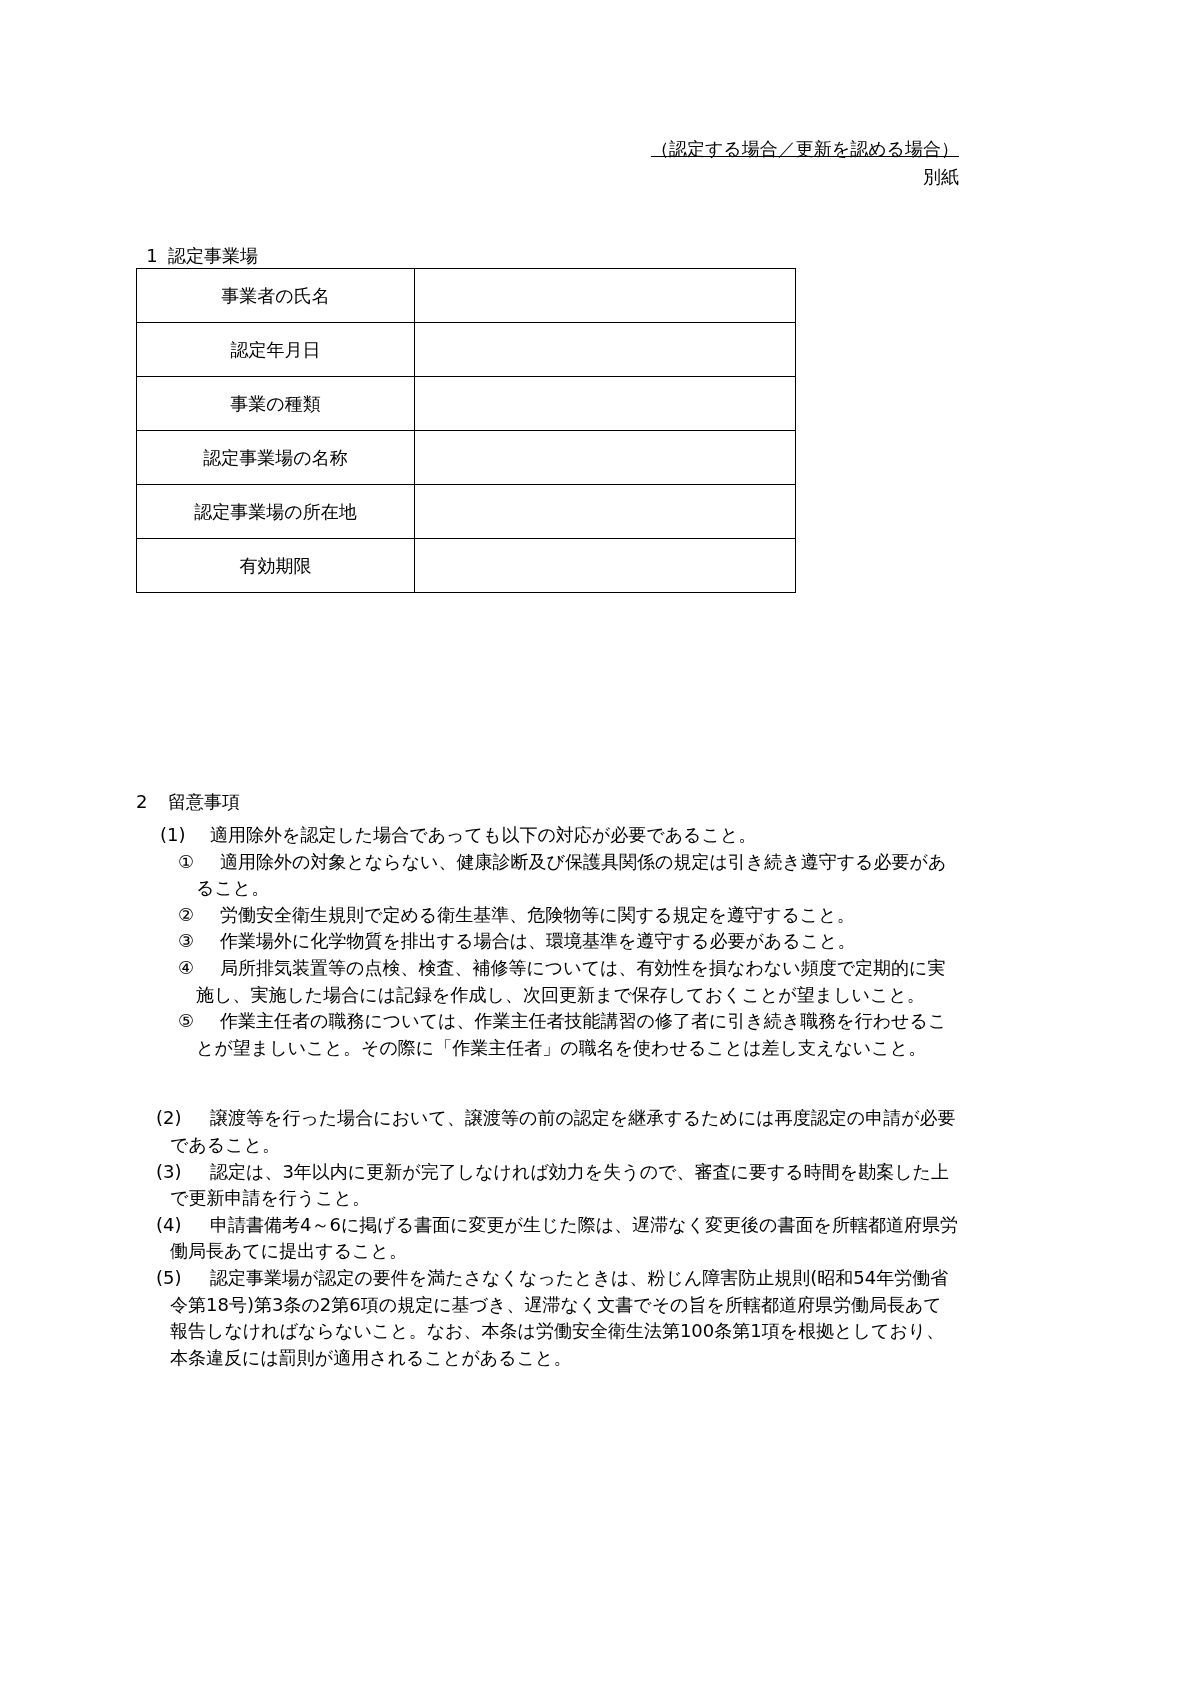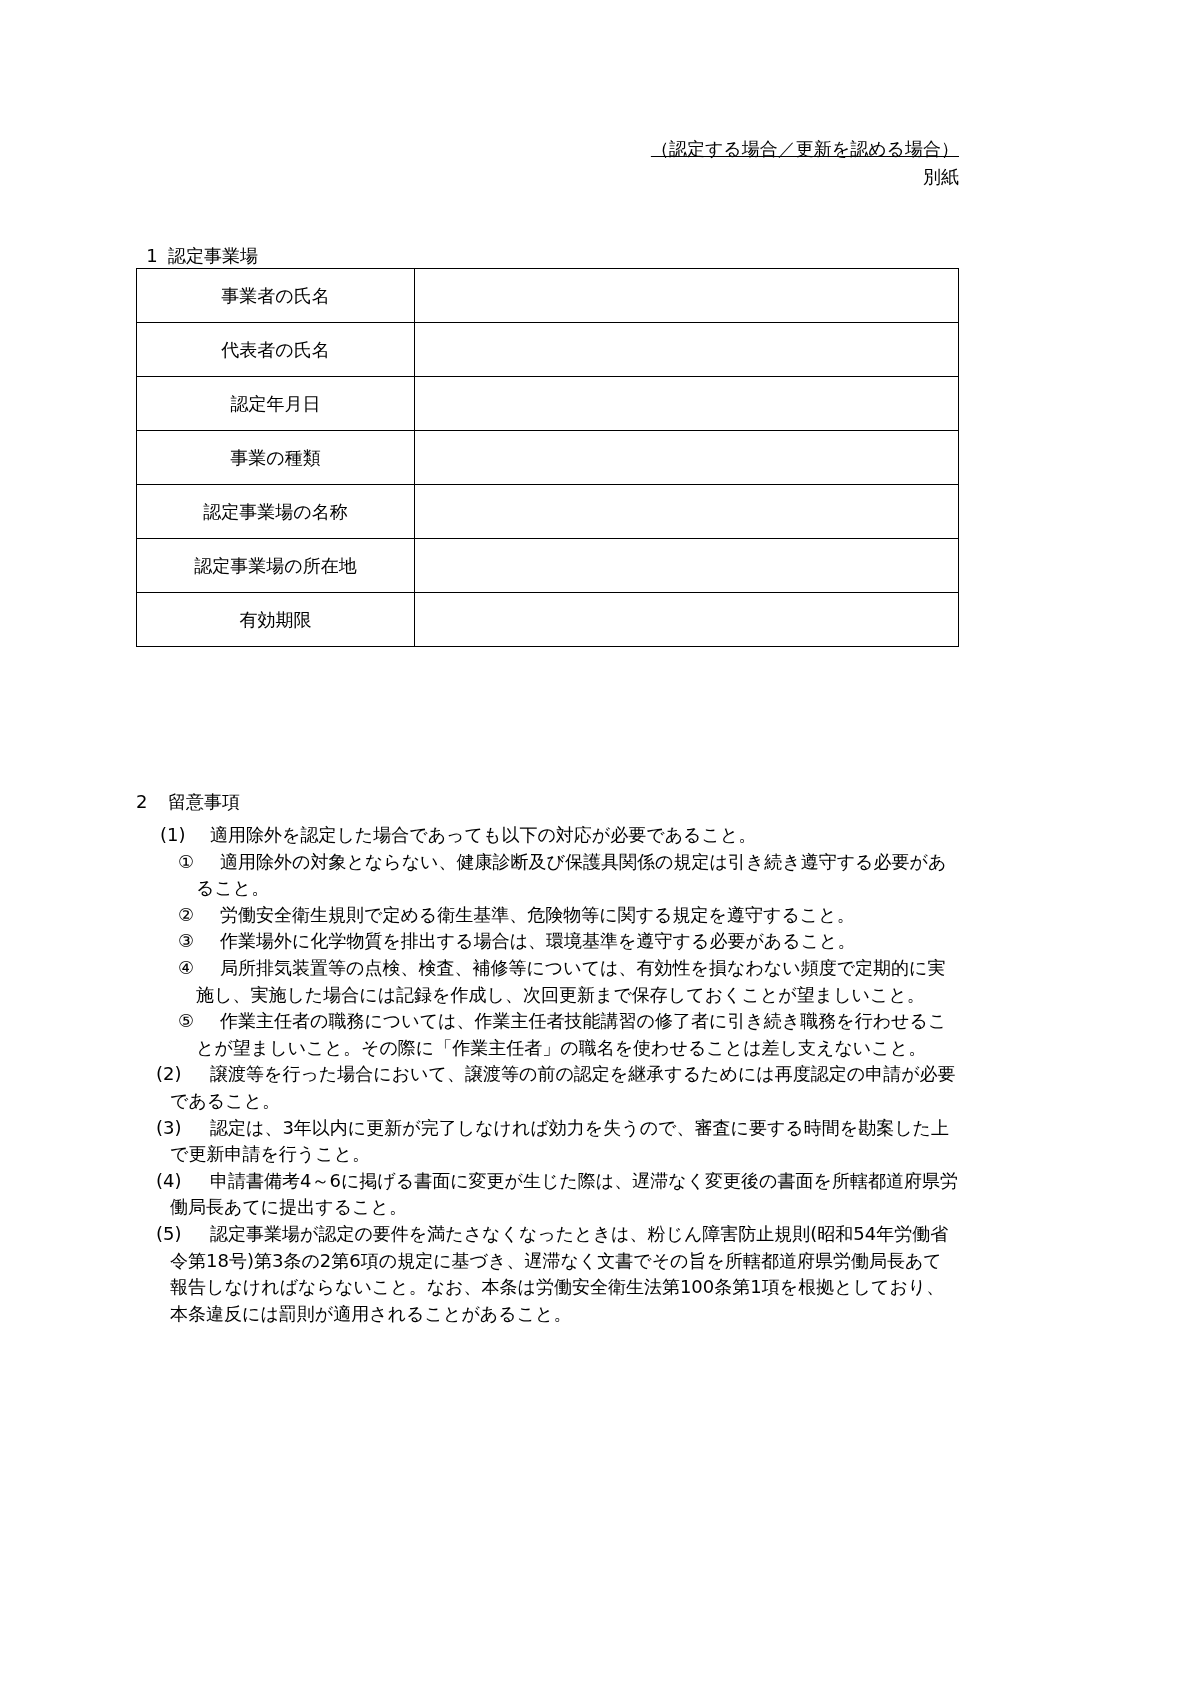--- a/index.html
+++ b/index.html
@@ -9,21 +9,21 @@
     color: #000; font-size: 18px;
   }
   .header-right {
     position: absolute; right: 222px; text-align: right; line-height: 26px; font-size: 18px;
   }
   .h-top { top: 136px; text-decoration: underline; }
   .h-bottom { top: 164px; }
   .section-title { position: absolute; left: 136px; font-size: 18px; }
   .section-title .num { display: inline-block; width: 32px; }
   table.cert {
-    position: absolute; left: 136px; top: 268px; width: 823px;
+    position: absolute; left: 136px; top: 268px; width: 660px;
     border-collapse: collapse; table-layout: fixed;
   }
   table.cert td {
     border: 1.5px solid #000; height: 53px; padding: 0; font-size: 18px;
   }
   table.cert td.label { width: 277px; text-align: center; }
   .notes {
     position: absolute; left: 136px; top: 822px; width: 823px; font-size: 18px; line-height: 26.6px;
   }
 </style>
@@ -36,24 +36,20 @@
   <div class="header-right h-bottom">別紙</div>
 
   <div class="section-title" style="top:244px;text-align:center;">
     <span class="num">1</span><span>認定事業場</span>
   </div>
 
   <table class="cert">
     <tbody>
       <tr>
         <td class="label">事業者の氏名</td>
-        <td></td>
-      </tr>
-      <tr>
-        <td class="label">代表者の氏名</td>
         <td></td>
       </tr>
       <tr>
         <td class="label">認定年月日</td>
         <td></td>
       </tr>
       <tr>
         <td class="label">事業の種類</td>
         <td></td>
       </tr>
@@ -103,21 +99,21 @@
       <div style="text-indent:24px;"><span>局所排気装置等の点検、検査、補修等については、有効性を損なわない頻度で定期的に実施し、実施した場合には記録を作成し、次回更新まで保存しておくことが望ましいこと。</span></div>
     </div>
 
     <div style="position:relative; padding-left:60px;">
       <span style="position:absolute; left:42px;">⑤</span>
       <div style="text-indent:24px;"><span>作業主任者の職務については、作業主任者技能講習の修了者に引き続き職務を行わせることが望ましいこと。その際に「作業主任者」の職名を使わせることは差し支えないこと。</span></div>
     </div>
 
     <div style="position:relative; padding-left:34px;">
       <span style="position:absolute; left:20px;">(2)</span>
-      <div style="text-indent:40px;"><span>譲渡等を行った場合において、譲渡等の前の認定を継承するためには再度認定の申請が必要であること。</span></div>
+      <div style="text-indent:40px;margin-top:44px;"><span>譲渡等を行った場合において、譲渡等の前の認定を継承するためには再度認定の申請が必要であること。</span></div>
     </div>
 
     <div style="position:relative; padding-left:34px;">
       <span style="position:absolute; left:20px;">(3)</span>
       <div style="text-indent:40px;"><span>認定は、3年以内に更新が完了しなければ効力を失うので、審査に要する時間を勘案した上で更新申請を行うこと。</span></div>
     </div>
 
     <div style="position:relative; padding-left:34px;">
       <span style="position:absolute; left:20px;">(4)</span>
       <div style="text-indent:40px;"><span>申請書備考4～6に掲げる書面に変更が生じた際は、遅滞なく変更後の書面を所轄都道府県労働局長あてに提出すること。</span></div>

